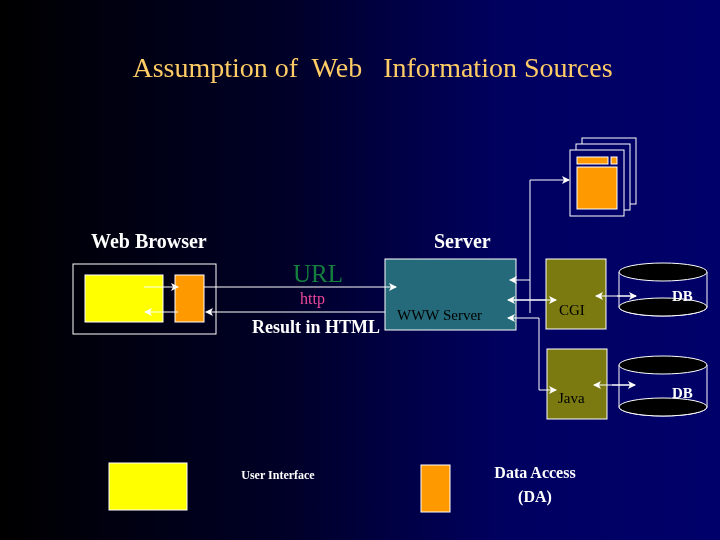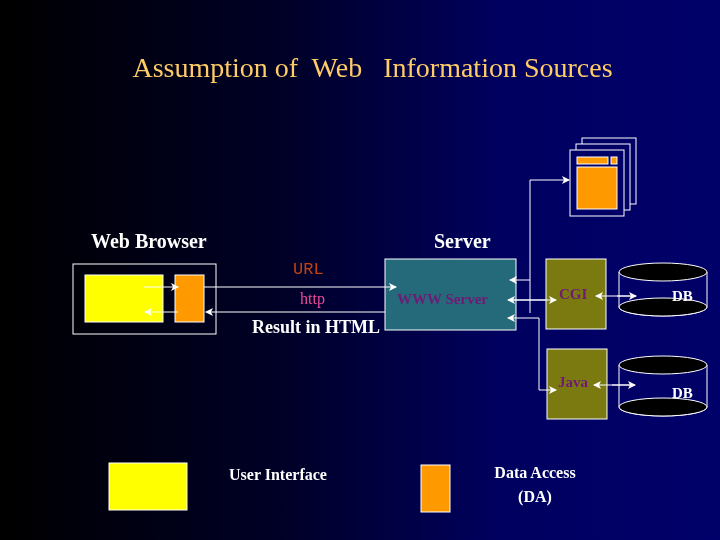--- a/index.html
+++ b/index.html
@@ -8,21 +8,21 @@
     background: linear-gradient(90deg, #000000 0%, #000028 40%, #000060 70%, #00006a 100%);
     font-family: "Liberation Serif", serif;
   }
   .abs { position:absolute; }
   .title {
     left:0; width:745px; top:52px; text-align:center;
     color:#ffcc66; font-size:28px; white-space:pre;
   }
   .label-white { color:#ffffff; font-weight:bold;margin-left:18px; }
   svg.diagram { position:absolute; left:0; top:0; }
-  .txt-y { color:#701a75; font-weight:bold; }
+  .txt-y { color:#000000; font-weight:normal;margin-top:16px; }
 </style>
 </head>
 <body>
 
 <div class="abs title">Assumption of  Web   Information Sources</div>
 
 <svg class="diagram" width="720" height="540" viewBox="0 0 720 540">
   <defs>
     <marker id="ah" markerWidth="8" markerHeight="8" refX="7" refY="4" orient="auto" markerUnits="userSpaceOnUse">
       <path d="M0,0 L8,4 L0,8 L2,4 Z" fill="#ffffff"></path>
@@ -78,30 +78,30 @@
   <line x1="612" y1="385" x2="635" y2="385" stroke="#ffffff" stroke-width="1" marker-end="url(#ah)"></line>
   <line x1="630" y1="385" x2="594" y2="385" stroke="#ffffff" stroke-width="1" marker-end="url(#ah)"></line>
 
   <rect x="109" y="463" width="78" height="47" fill="#ffff00" stroke="#ffffff" stroke-width="1"></rect>
   <rect x="421" y="465" width="29" height="47" fill="#ff9900" stroke="#ffffff" stroke-width="1"></rect>
 </svg>
 
 <div class="abs label-white" style="left:73px; top:230px; font-size:20px;">Web Browser</div>
 <div class="abs label-white" style="left:416px; top:230px; font-size:20px;font-family:Liberation Serif, serif;">Server</div>
 
-<div class="abs" style="left:293px; top:260px; font-size:17px; color:#c2410c;font-family:Liberation Mono, monospace;">URL</div>
+<div class="abs" style="left:293px; top:260px; font-size:25px; color:#15803d;">URL</div>
 <div class="abs" style="left:300px; top:290px; font-size:16px; color:#ec4899;">http</div>
 <div class="abs label-white" style="left:234px; top:317px; font-size:18px;">Result in HTML</div>
 
 <div class="abs txt-y" style="left:397px; top:291px; font-size:15px;">WWW Server</div>
 <div class="abs txt-y" style="left:559px; top:286px; font-size:15px;text-align:right;">CGI</div>
 <div class="abs txt-y" style="left:558px; top:374px; font-size:15px;">Java</div>
 
 <div class="abs label-white" style="left:654px; top:288px; font-size:15px;">DB</div>
 <div class="abs label-white" style="left:654px; top:385px; font-size:15px;">DB</div>
 
-<div class="abs label-white" style="left:190px; top:463px; width:140px; text-align:center; font-size:16px; line-height:24px;">
+<div class="abs label-white" style="left:190px; top:463px; width:140px; text-align:center; font-size:12px; line-height:24px;">
   <div>User Interface</div>
 </div>
 <div class="abs label-white" style="left:450px; top:461px; width:134px; text-align:center; font-size:16px; line-height:24px;">
   <div>Data Access</div>
   <div>(DA)</div>
 </div>
 
 </body></html>

